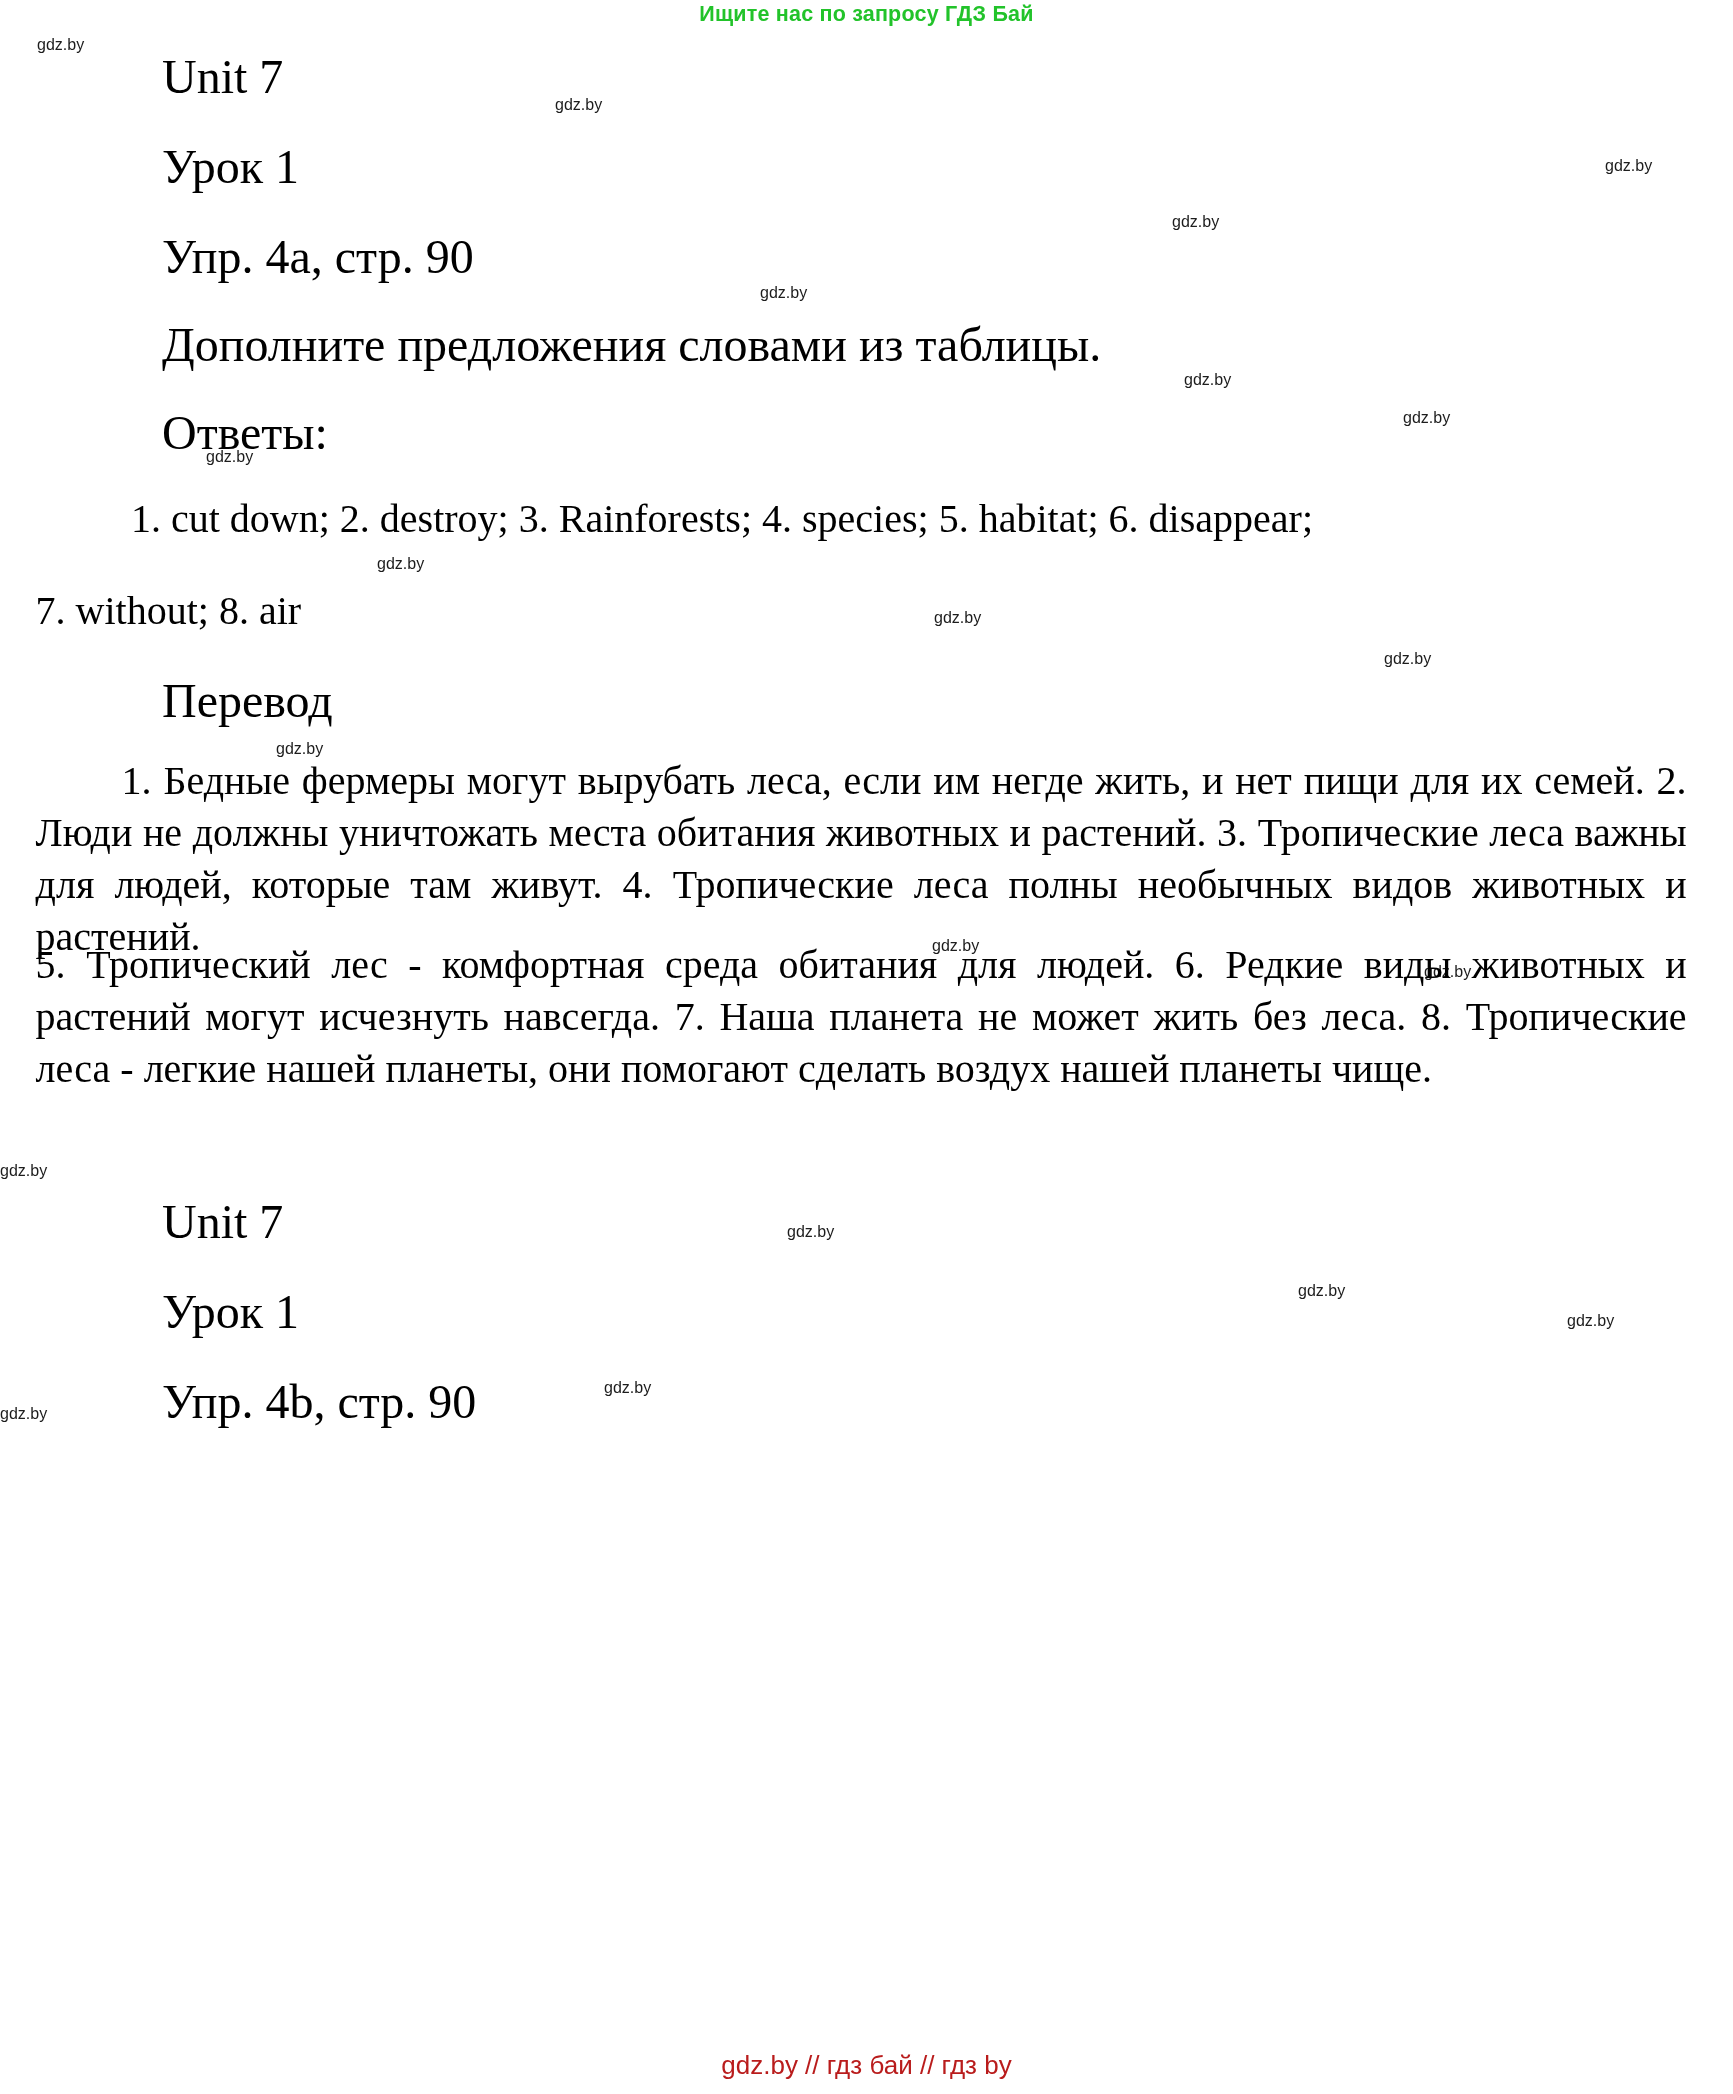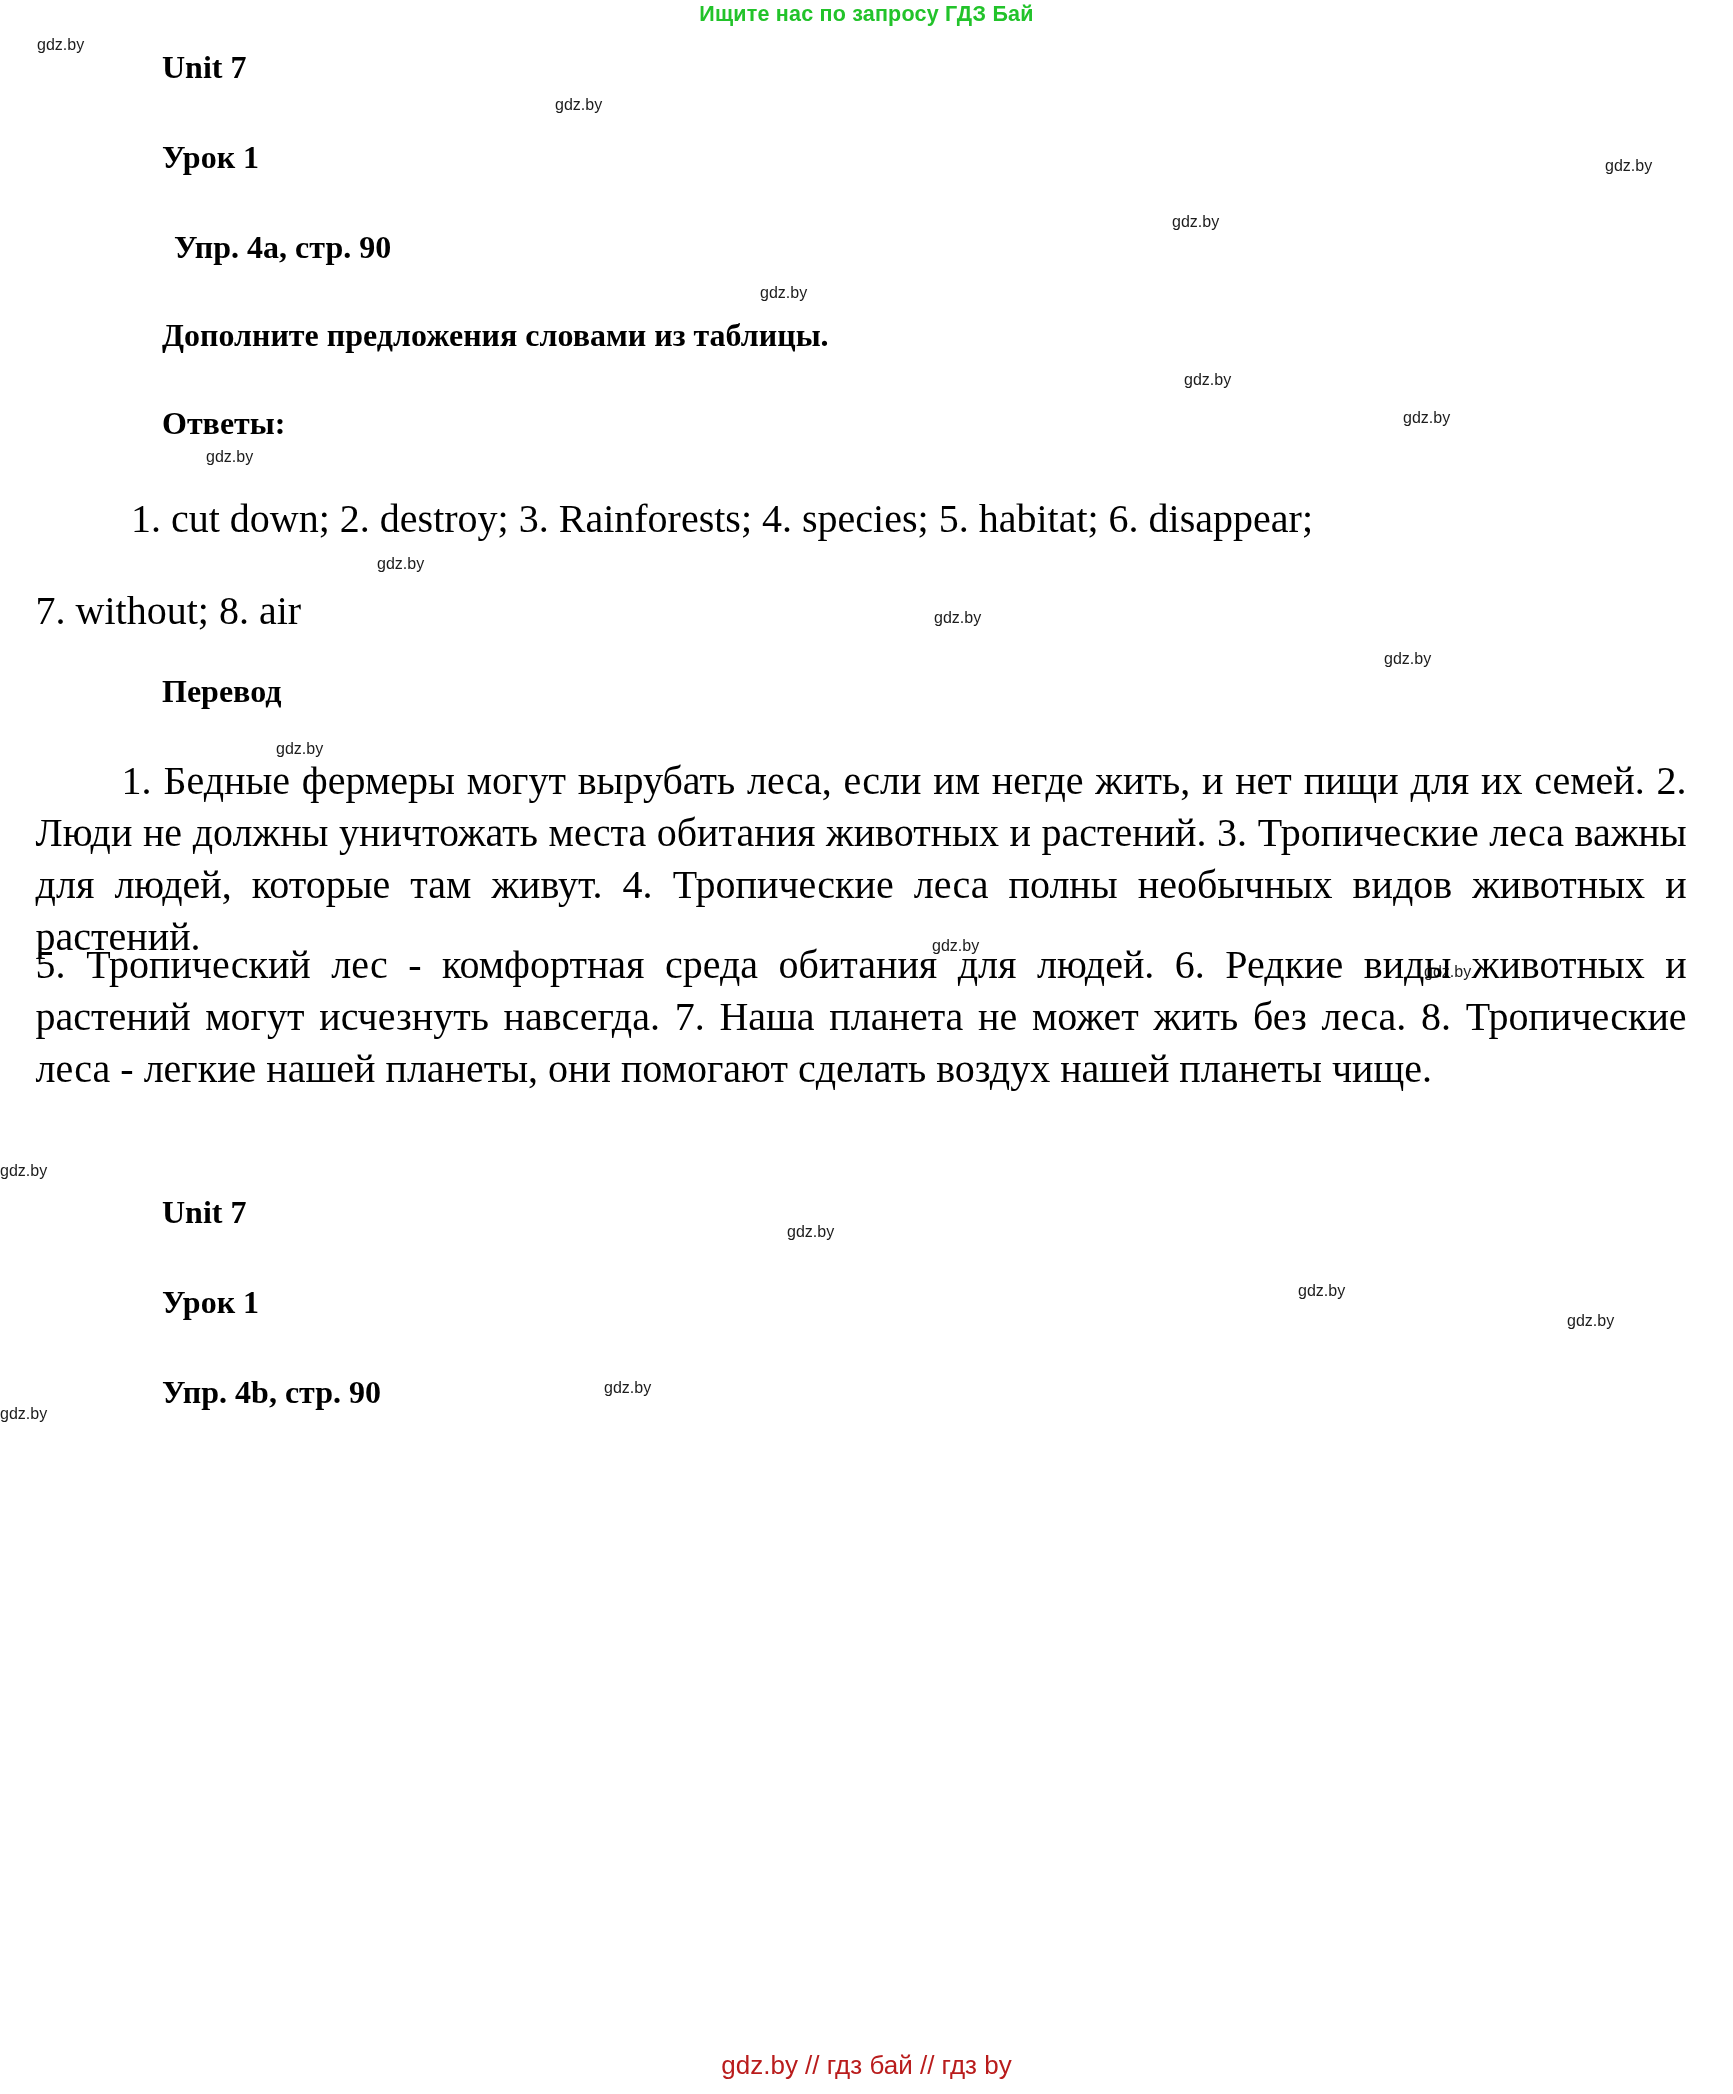--- a/index.html
+++ b/index.html
@@ -37,22 +37,22 @@
   
   .content {
     position: absolute;
     left: 45px;
     top: 0;
     width: 1643px;
   }
 
   .heading {
     font-family: "Liberation Serif", "DejaVu Serif", serif;
-    font-weight: 700;
-    font-size: 32px;
+    font-weight: 400;
+    font-size: 48px;
     line-height: 1.18;
     margin: 0;
     padding-left: 117px;
     white-space: nowrap;
   }
 
   .heading-wide {
     padding-left: 117px;
     white-space: nowrap;
   }
@@ -128,21 +128,21 @@
       <span class="wm" style="left: 604px; top: 1379px;">gdz.by</span>
       <span class="wm" style="left: 0px; top: 1405px;">gdz.by</span>
     </div>
 
   <div class="content">
 
     <h1 class="heading abs" style="top:49px; left:0;">Unit 7</h1>
 
     <h2 class="heading abs" style="top:139px; left:0;">Урок 1</h2>
 
-    <h3 class="heading abs" style="top:229px; left:12px;">Упр. 4a, стр. 90</h3>
+    <h3 class="heading abs" style="top:229px; left:0;">Упр. 4a, стр. 90</h3>
 
     <h4 class="heading abs heading-wide" style="top:317px; left:0;">Дополните предложения словами из таблицы.</h4>
 
     <h4 class="heading abs" style="top:405px; left:0;">Ответы:</h4>
 
     <p class="body-text indent abs" style="top:493px; left:0; width:1643px;">1. cut down; 2. destroy; 3. Rainforests; 4. species; 5. habitat; 6. disappear;</p>
 
     <p class="body-text abs" style="top:585px; left:-9.4px; width:1643px;">7. without; 8. air</p>
 
     <h4 class="heading abs" style="top:673px; left:0;">Перевод</h4>

